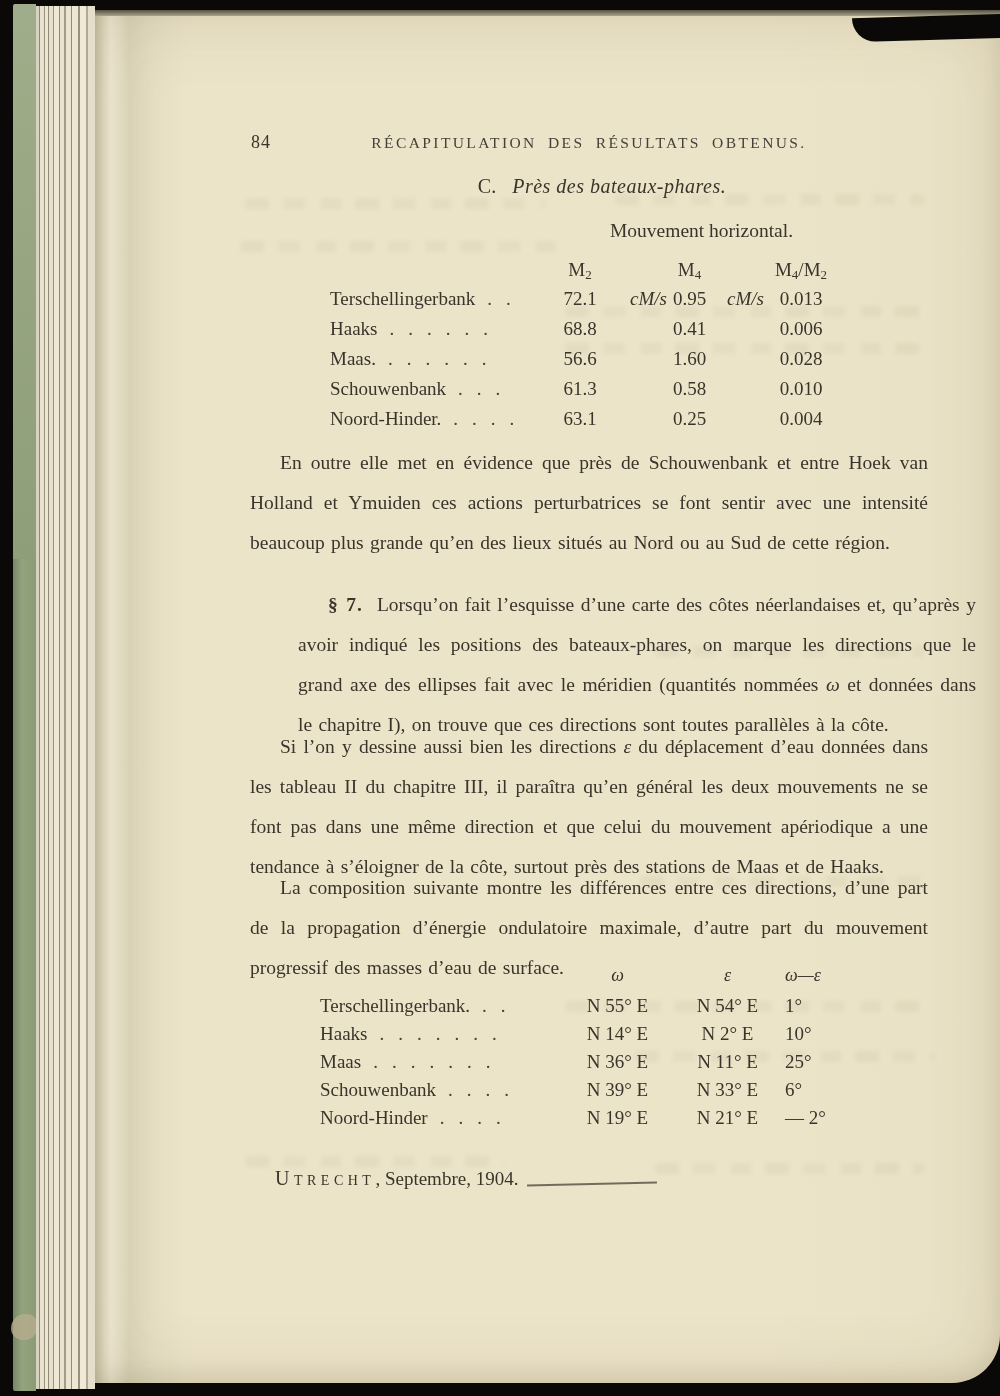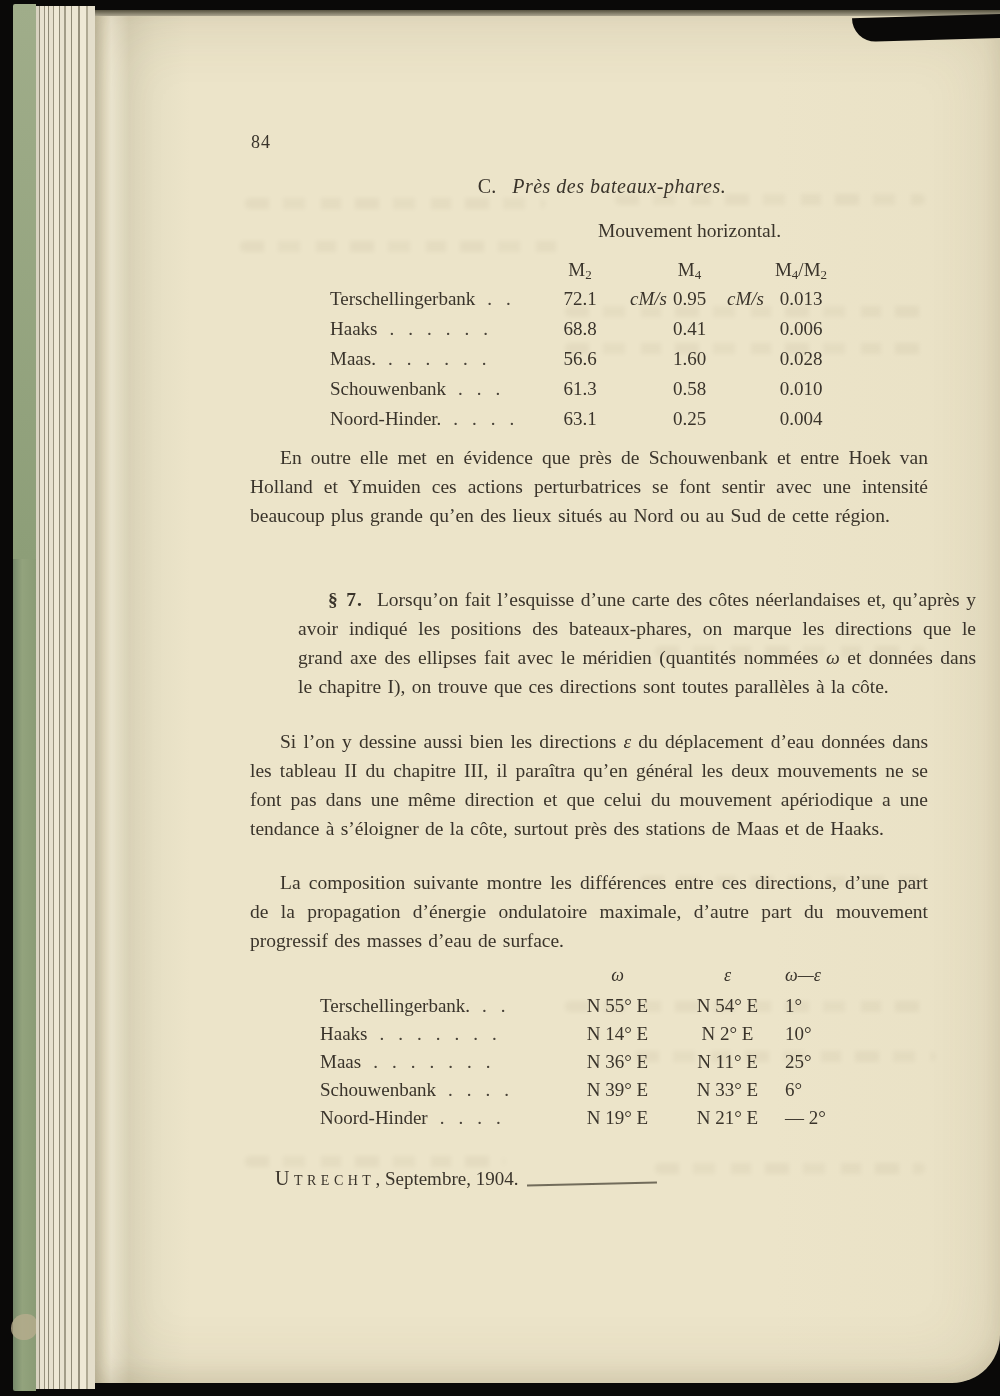--- a/index.html
+++ b/index.html
@@ -56,36 +56,36 @@
   .content{position:absolute;left:155px;top:0;width:678px;height:100%;z-index:2;}
   .content > div{position:absolute;}
   .page-num{left:1px;top:116px;font-size:18px;letter-spacing:1px;}
   .running-header{
     left:0;right:0;top:118px;text-align:center;
     font-size:15.5px;letter-spacing:2.4px;word-spacing:5px;color:#45403a;
   }
   .section-heading{left:0;right:0;top:159px;text-align:center;font-size:20px;padding-left:26px;box-sizing:border-box;}
   .section-heading .sec-label{margin-right:16px;}
   .section-heading i{letter-spacing:.5px;}
-  .table-title{left:348px;top:204px;font-size:19.5px;}
+  .table-title{left:360px;top:204px;font-size:19.5px;}
 
   
   .t1{left:80px;top:240px;font-size:19px;}
   .t1-row{display:grid;grid-template-columns:215px 70px 52px 45px 52px 74px;height:30px;align-items:baseline;line-height:30px;}
   .t1-head{height:28px;line-height:28px;}
   .c-label{display:flex;white-space:nowrap;overflow:hidden;}
   .dots{margin-left:12px;letter-spacing:14px;color:#4a443a;}
   .c-num{text-align:center;white-space:nowrap;}
   .c-unit{font-style:italic;padding-left:7px;white-space:nowrap;margin-left:8px;}
   .c-center{text-align:center;}
   sub{font-size:13px;vertical-align:-3px;line-height:0;}
   .greek{font-style:italic;}
 
   
-  .para{left:0;top:0;width:678px;text-align:justify;font-size:19.5px;line-height:29px;word-spacing:1.5px;}
+  .para{left:0;top:0;width:678px;text-align:justify;font-size:19.5px;line-height:40px;word-spacing:1.5px;}
   .para .indent{display:inline-block;width:30px;}
   .p1{top:427px;}
   .p2{top:569px;margin-left:48px;}
   .p3{top:711px;}
   .p4{top:852px;}
   .lead{font-weight:700;letter-spacing:1px;margin-right:14px;}
 
   
   .t2{left:70px;top:946px;font-size:19px;}
   .t2-row{display:grid;grid-template-columns:235px 105px 95px 73px;column-gap:10px;height:28px;align-items:baseline;line-height:28px;}
@@ -116,20 +116,21 @@
   <div class="ghost" style="left:560px;top:630px;width:270px;"></div>
   <div class="ghost" style="left:545px;top:860px;width:290px;"></div>
   <div class="ghost" style="left:470px;top:985px;width:360px;"></div>
   <div class="ghost" style="left:540px;top:1035px;width:300px;"></div>
   <div class="ghost" style="left:150px;top:1140px;width:260px;"></div>
   <div class="ghost" style="left:560px;top:1147px;width:270px;"></div>
 
   <div class="content">
 
     <div class="page-num">84</div>
+    <div class="running-header">RÉCAPITULATION DES RÉSULTATS OBTENUS.</div>
 
     <div class="section-heading">
       <span class="sec-label">C.</span><i>Près des bateaux-phares.</i>
     </div>
 
     <div class="table-title">Mouvement horizontal.</div>
 
     <div class="t1">
       <div class="t1-row t1-head">
         <span class="c-label"></span>

